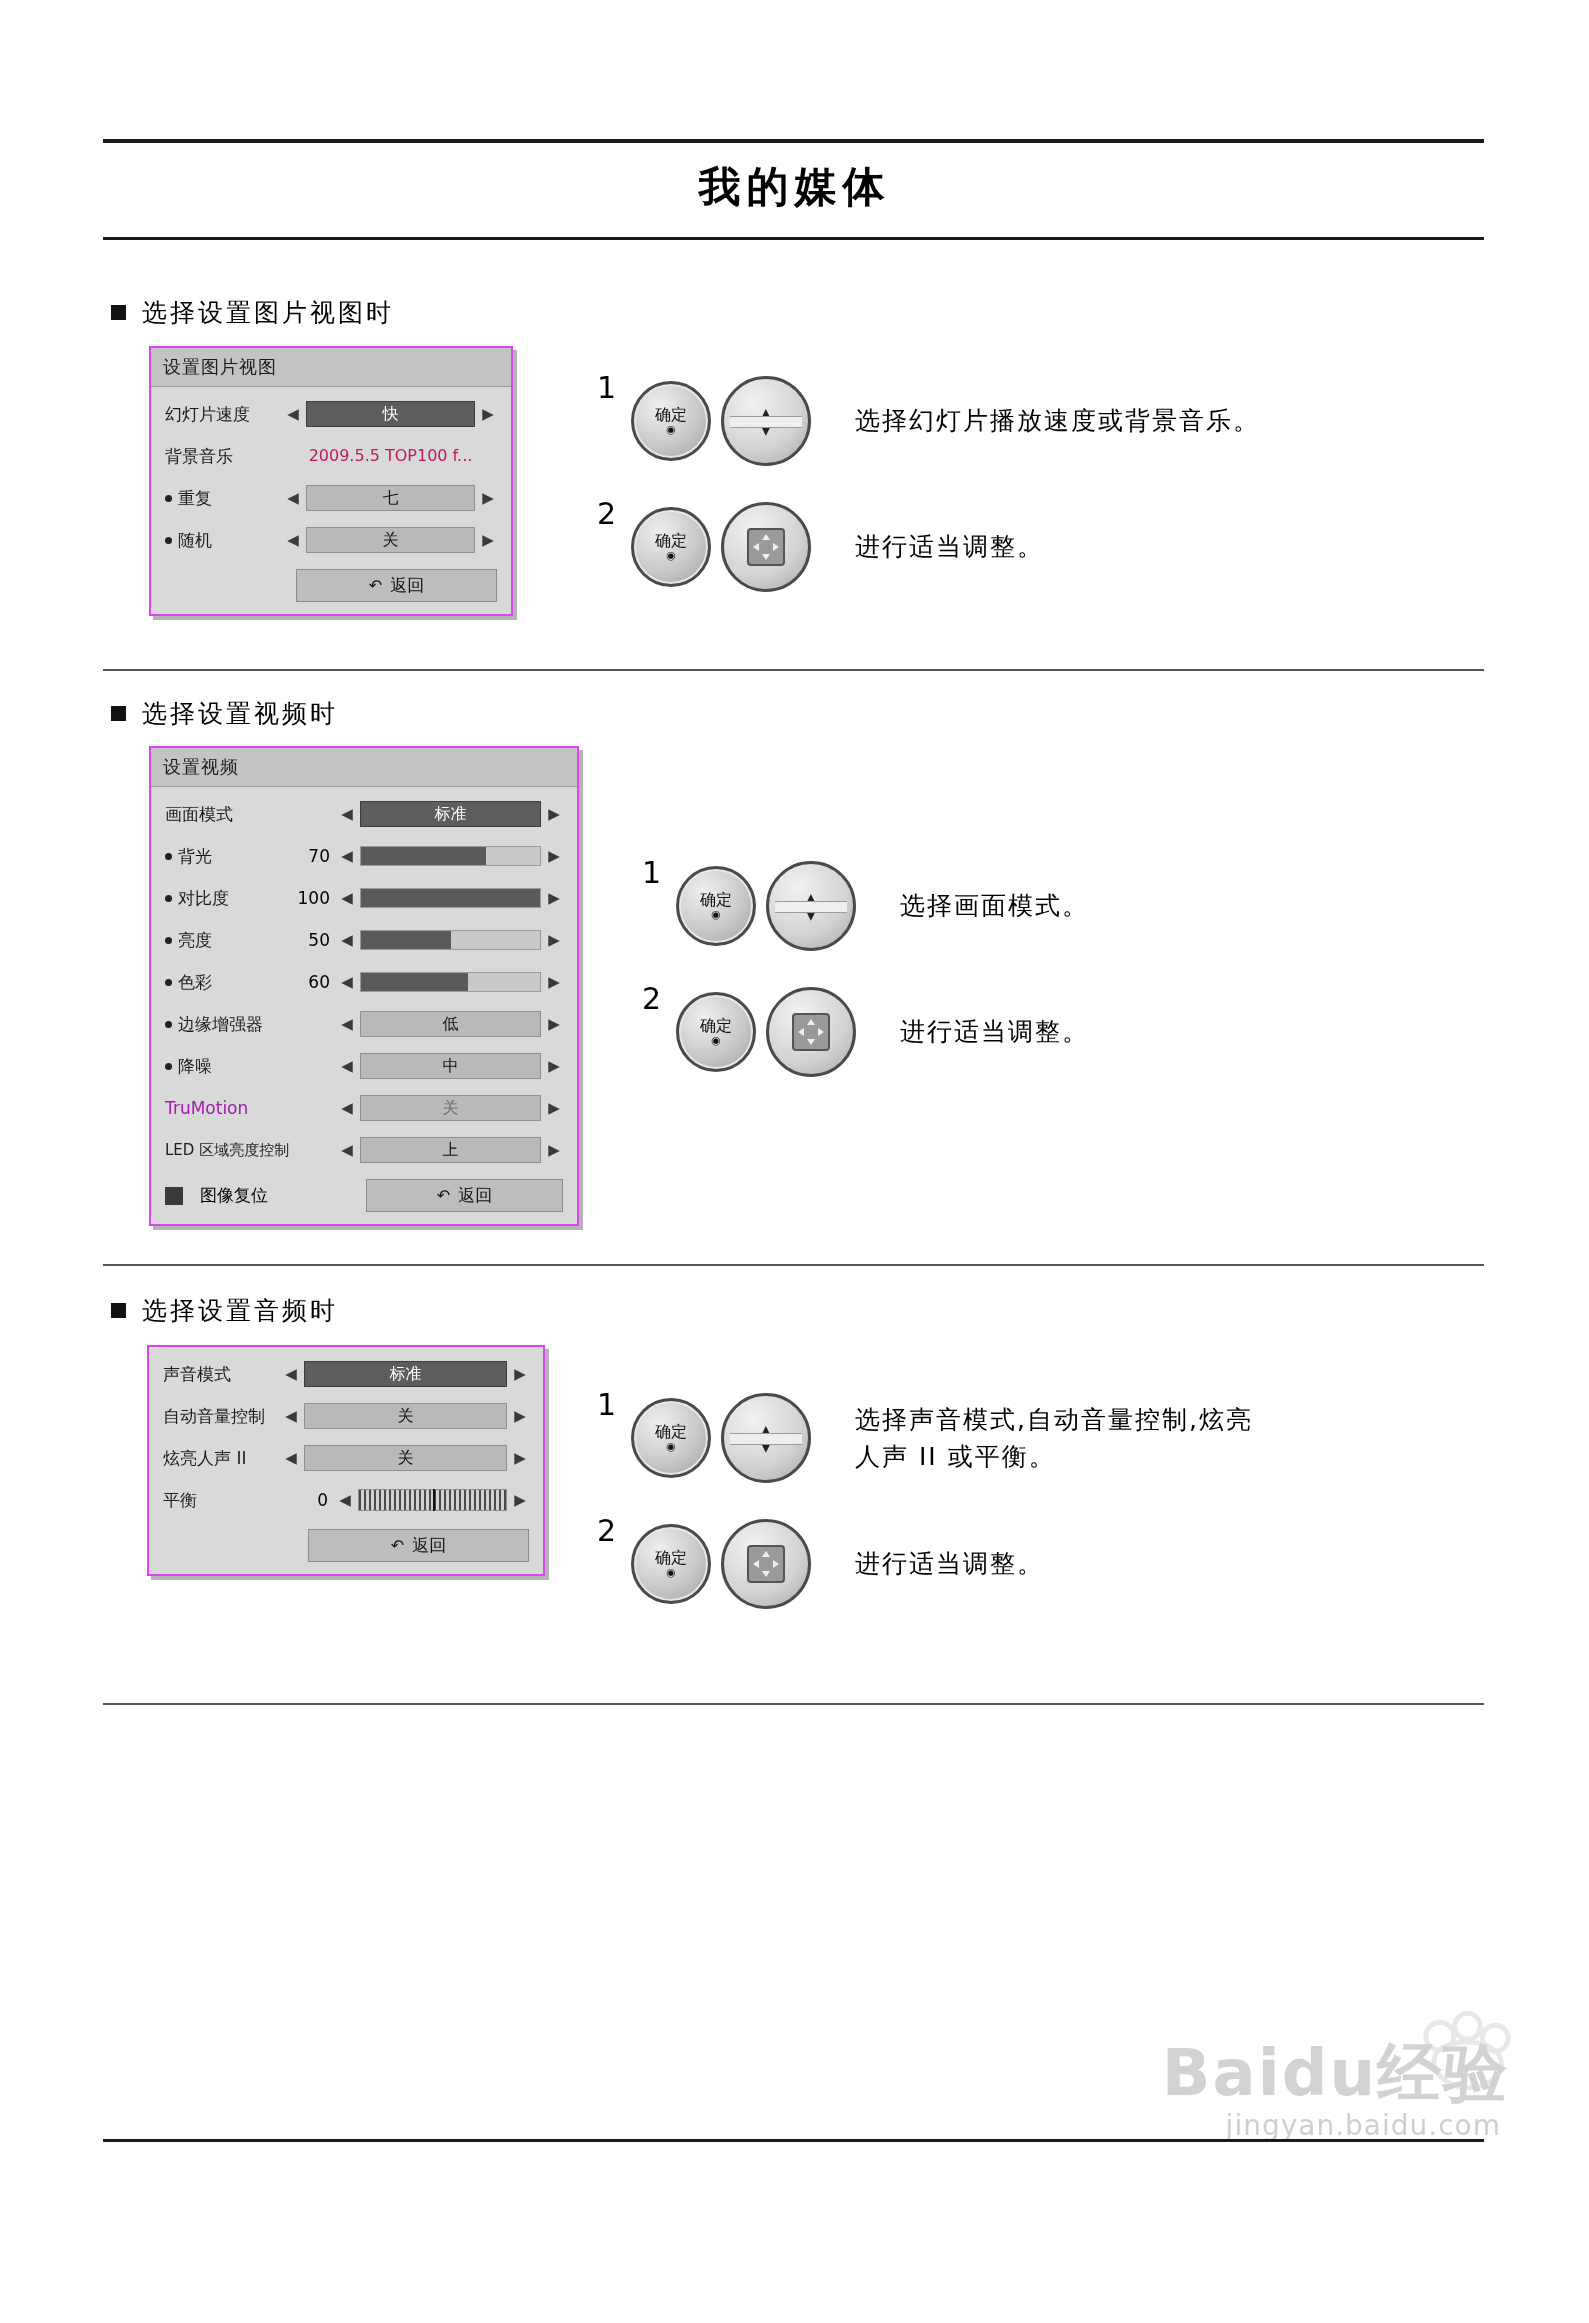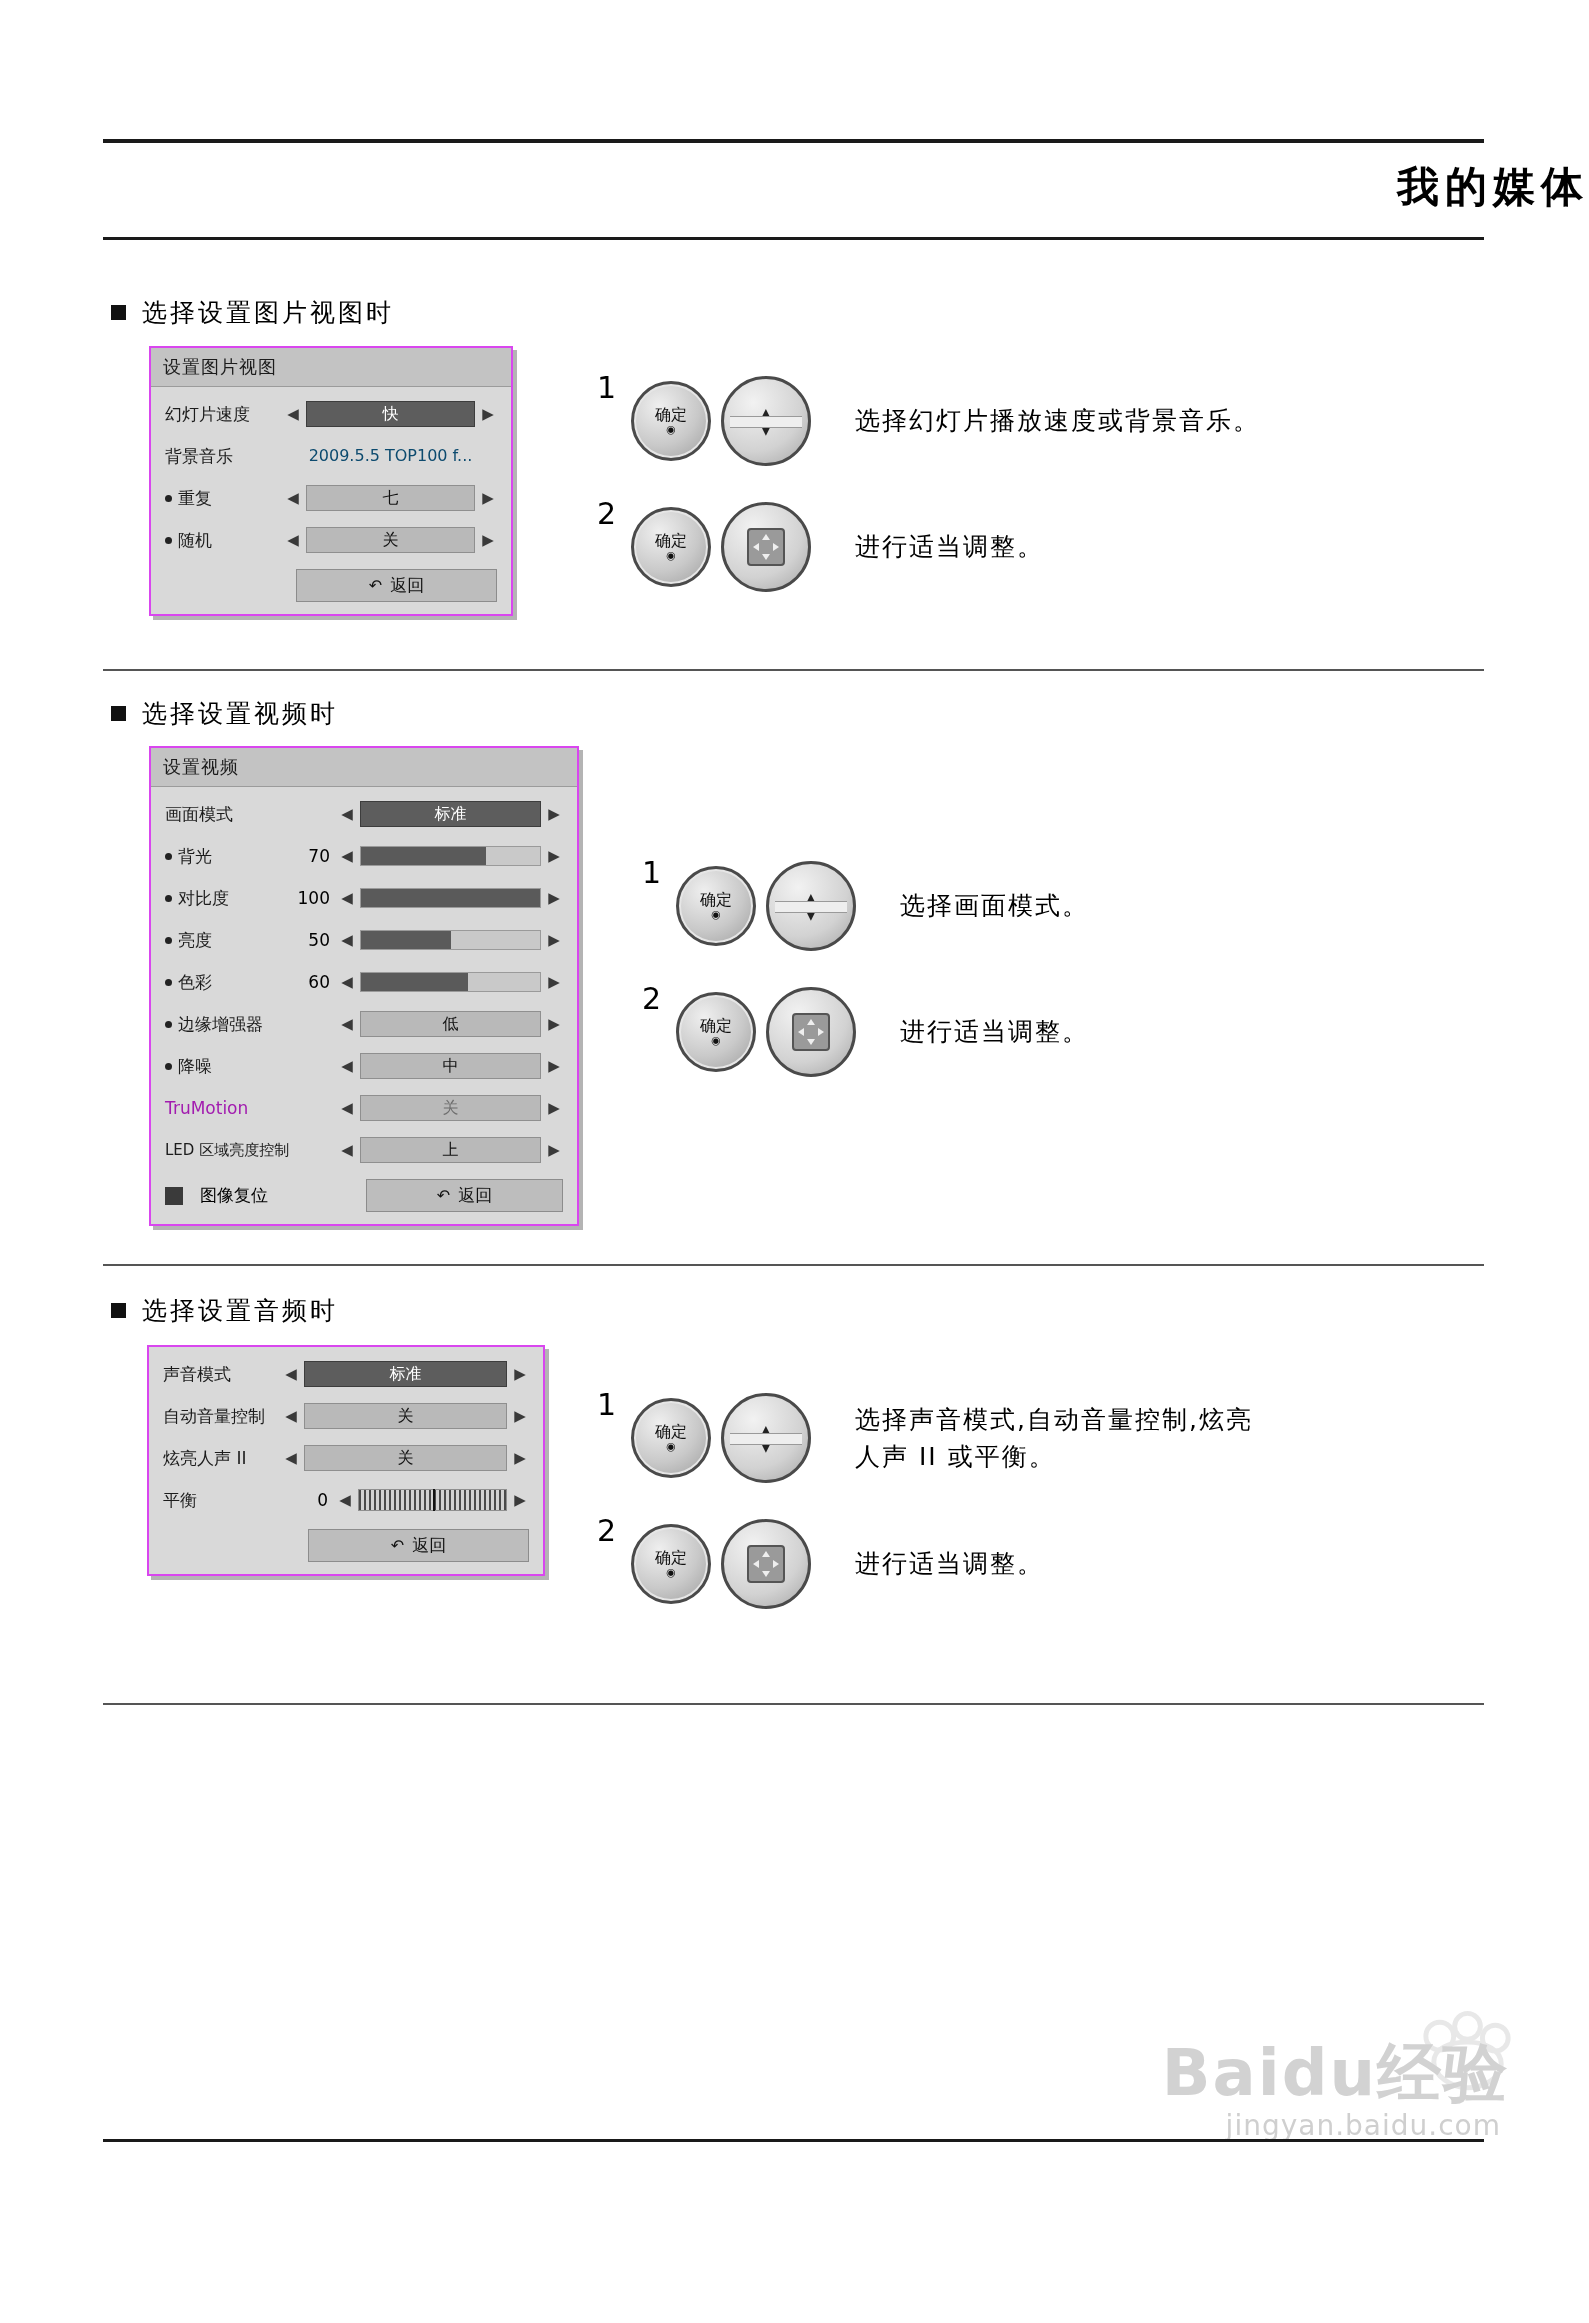--- a/index.html
+++ b/index.html
@@ -14,21 +14,21 @@
     position:absolute;left:0;top:0;width:1589px;height:2323px;
   }
   
   .hdr-rule{
     position:absolute;left:103px;width:1381px;background:#1a1a1a;
   }
   .hdr-rule.top{top:139px;height:4px;}
   .hdr-rule.bot{top:237px;height:3px;}
   .page-title{
     position:absolute;left:0;top:159px;width:1589px;
-    text-align:right;
+    text-align:center;
     font-size:42px;font-weight:bold;letter-spacing:6px;
     font-family:"DejaVu Sans", sans-serif;
   }
 
   
   .section{position:absolute;left:0;width:1589px;}
   .sec-rule{
     position:absolute;left:103px;width:1381px;height:2px;background:#555;
   }
   .sec-head{
@@ -75,21 +75,21 @@
   }
   .val-box{
     flex:1;background:#b9b9b9;border:1px solid #8f8f8f;
     text-align:center;font-size:16px;height:24px;line-height:24px;
     color:#111;
   }
   .val-box.sel{
     background:#5d5d5d;color:#fff;border:1px solid #3d3d3d;
   }
   .val-plain{
-    flex:1;text-align:center;font-size:16px;height:24px;line-height:24px;color:#0c4a6e;
+    flex:1;text-align:center;font-size:16px;height:24px;line-height:24px;color:#be185d;
   }
   .bar{
     flex:1;height:18px;background:#c9c9c9;border:1px solid #9a9a9a;position:relative;
   }
   .bar > i{
     position:absolute;left:0;top:0;bottom:0;background:#5a5a5a;display:block;
   }
   .hatchbar{
     flex:1;height:20px;border:1px solid #8f8f8f;
     background:repeating-linear-gradient(90deg,#4a4a4a 0 2px,#d2d2d2 2px 5px);

